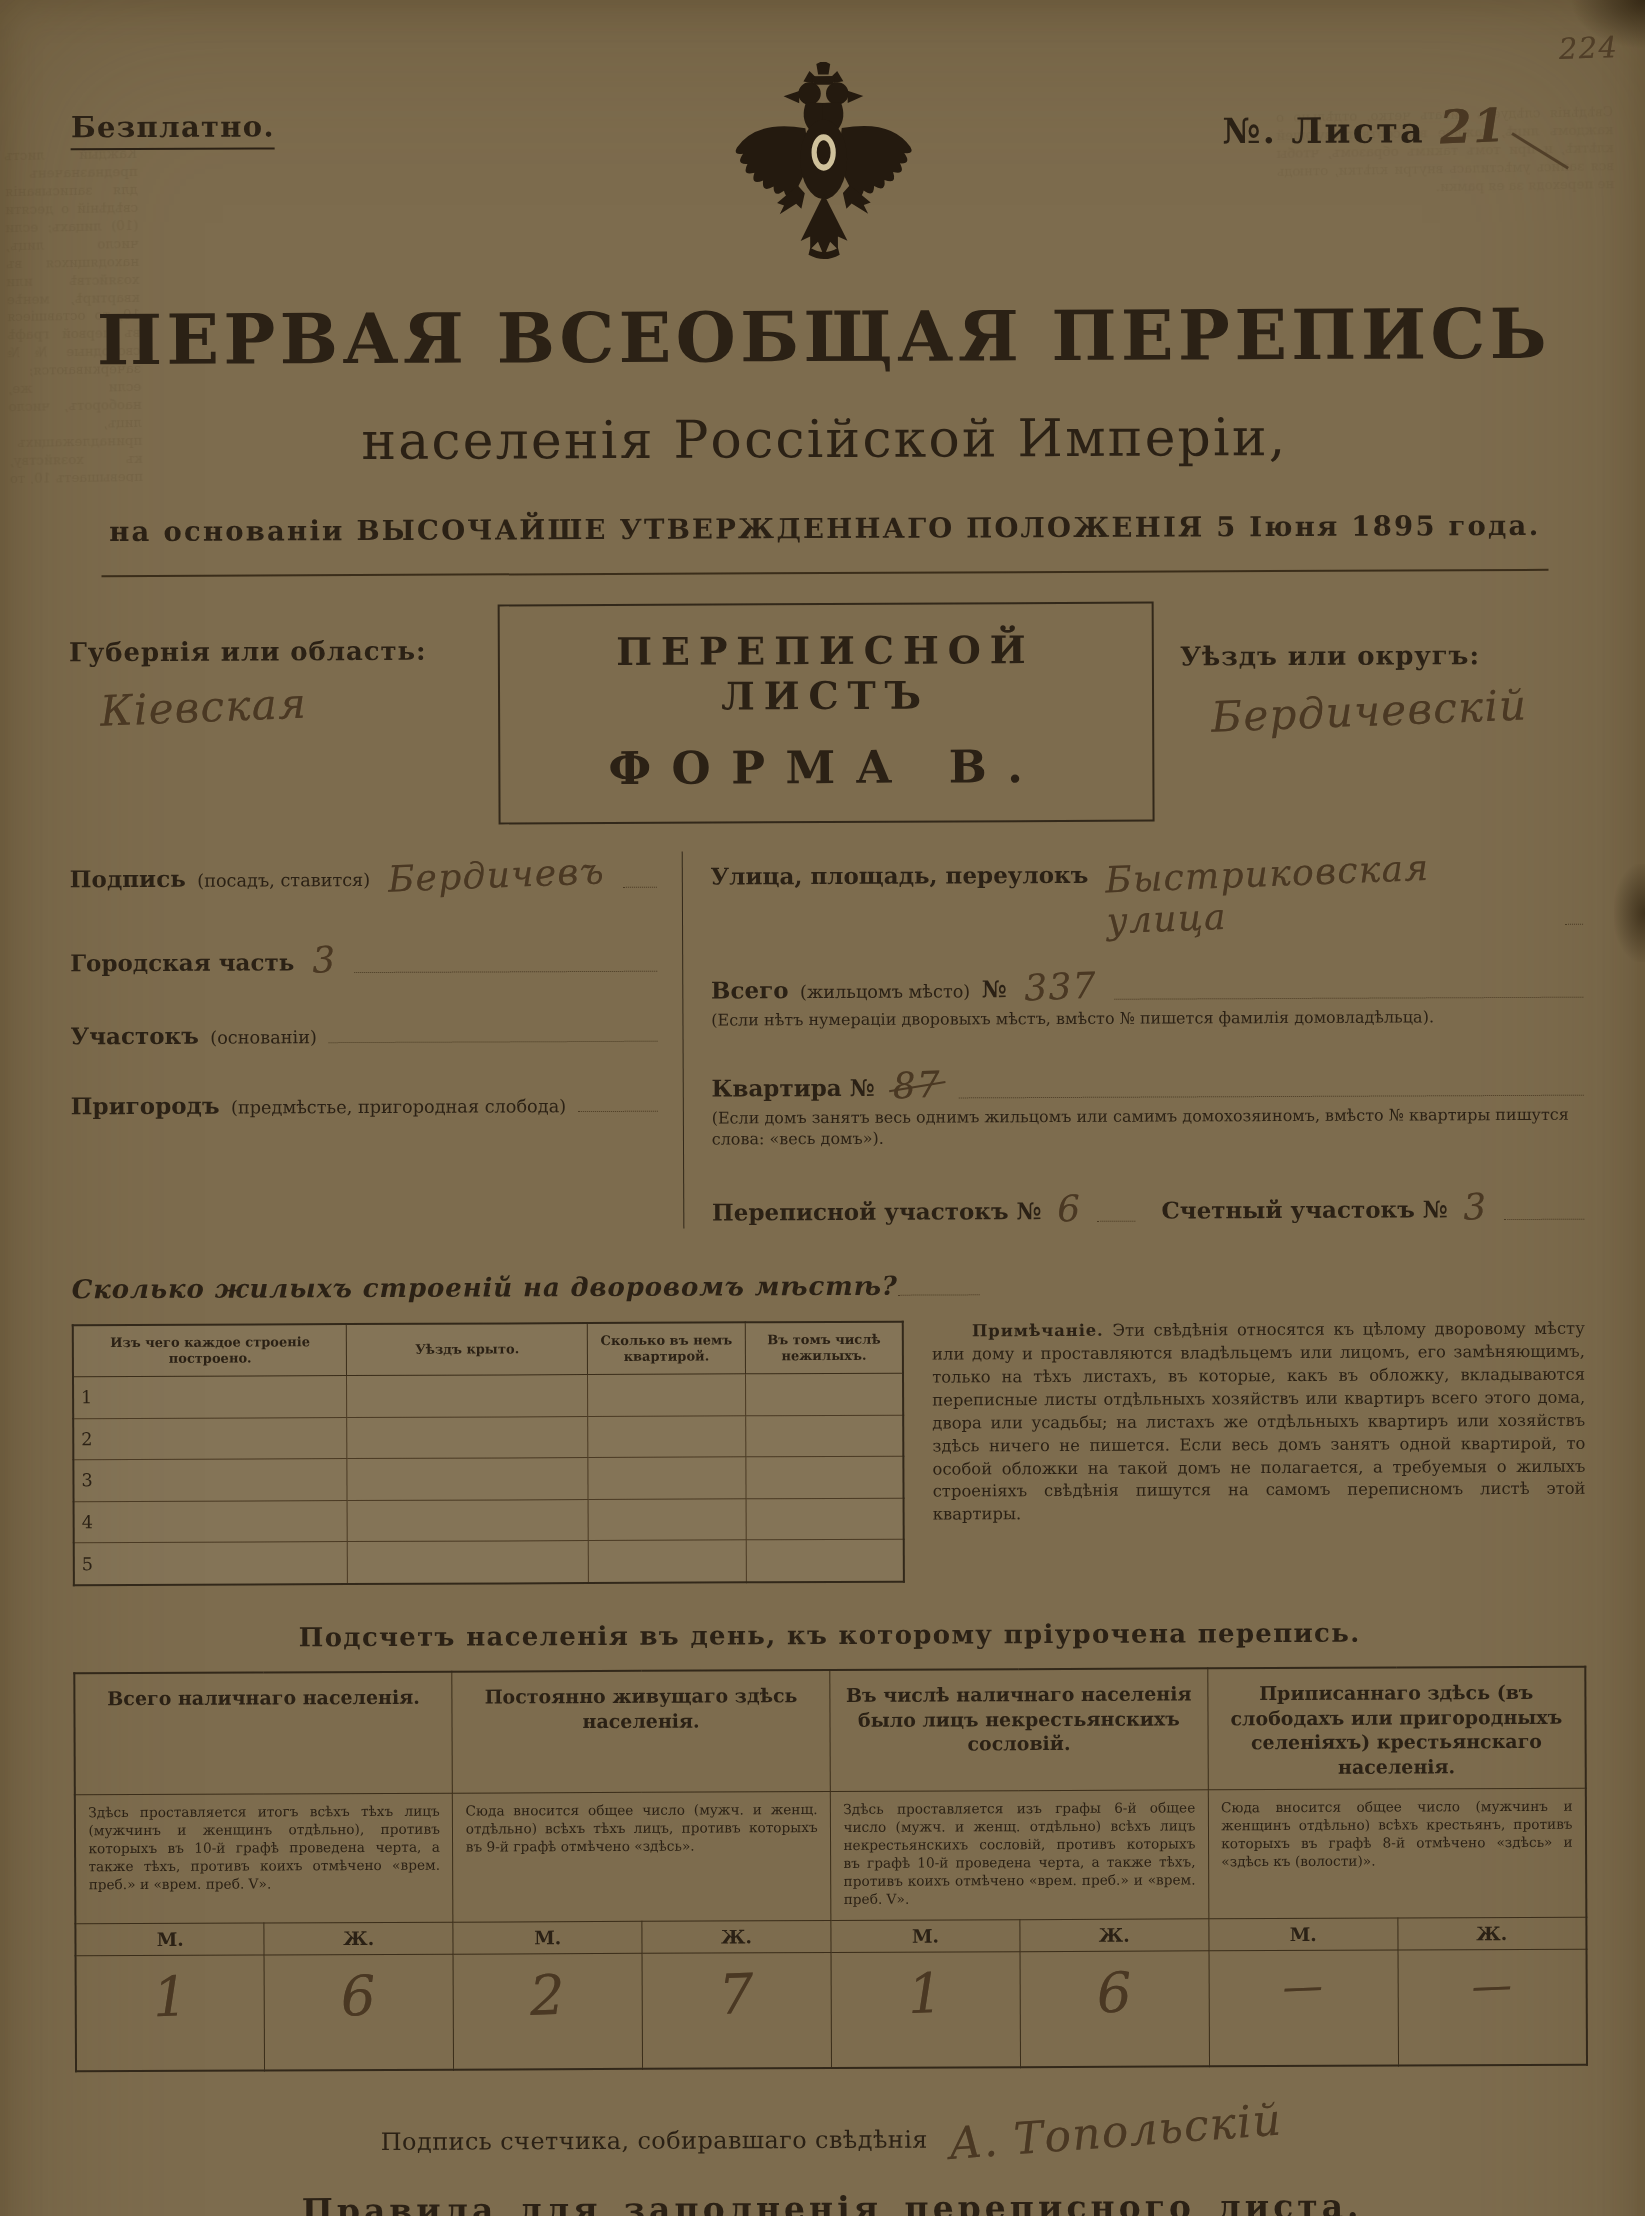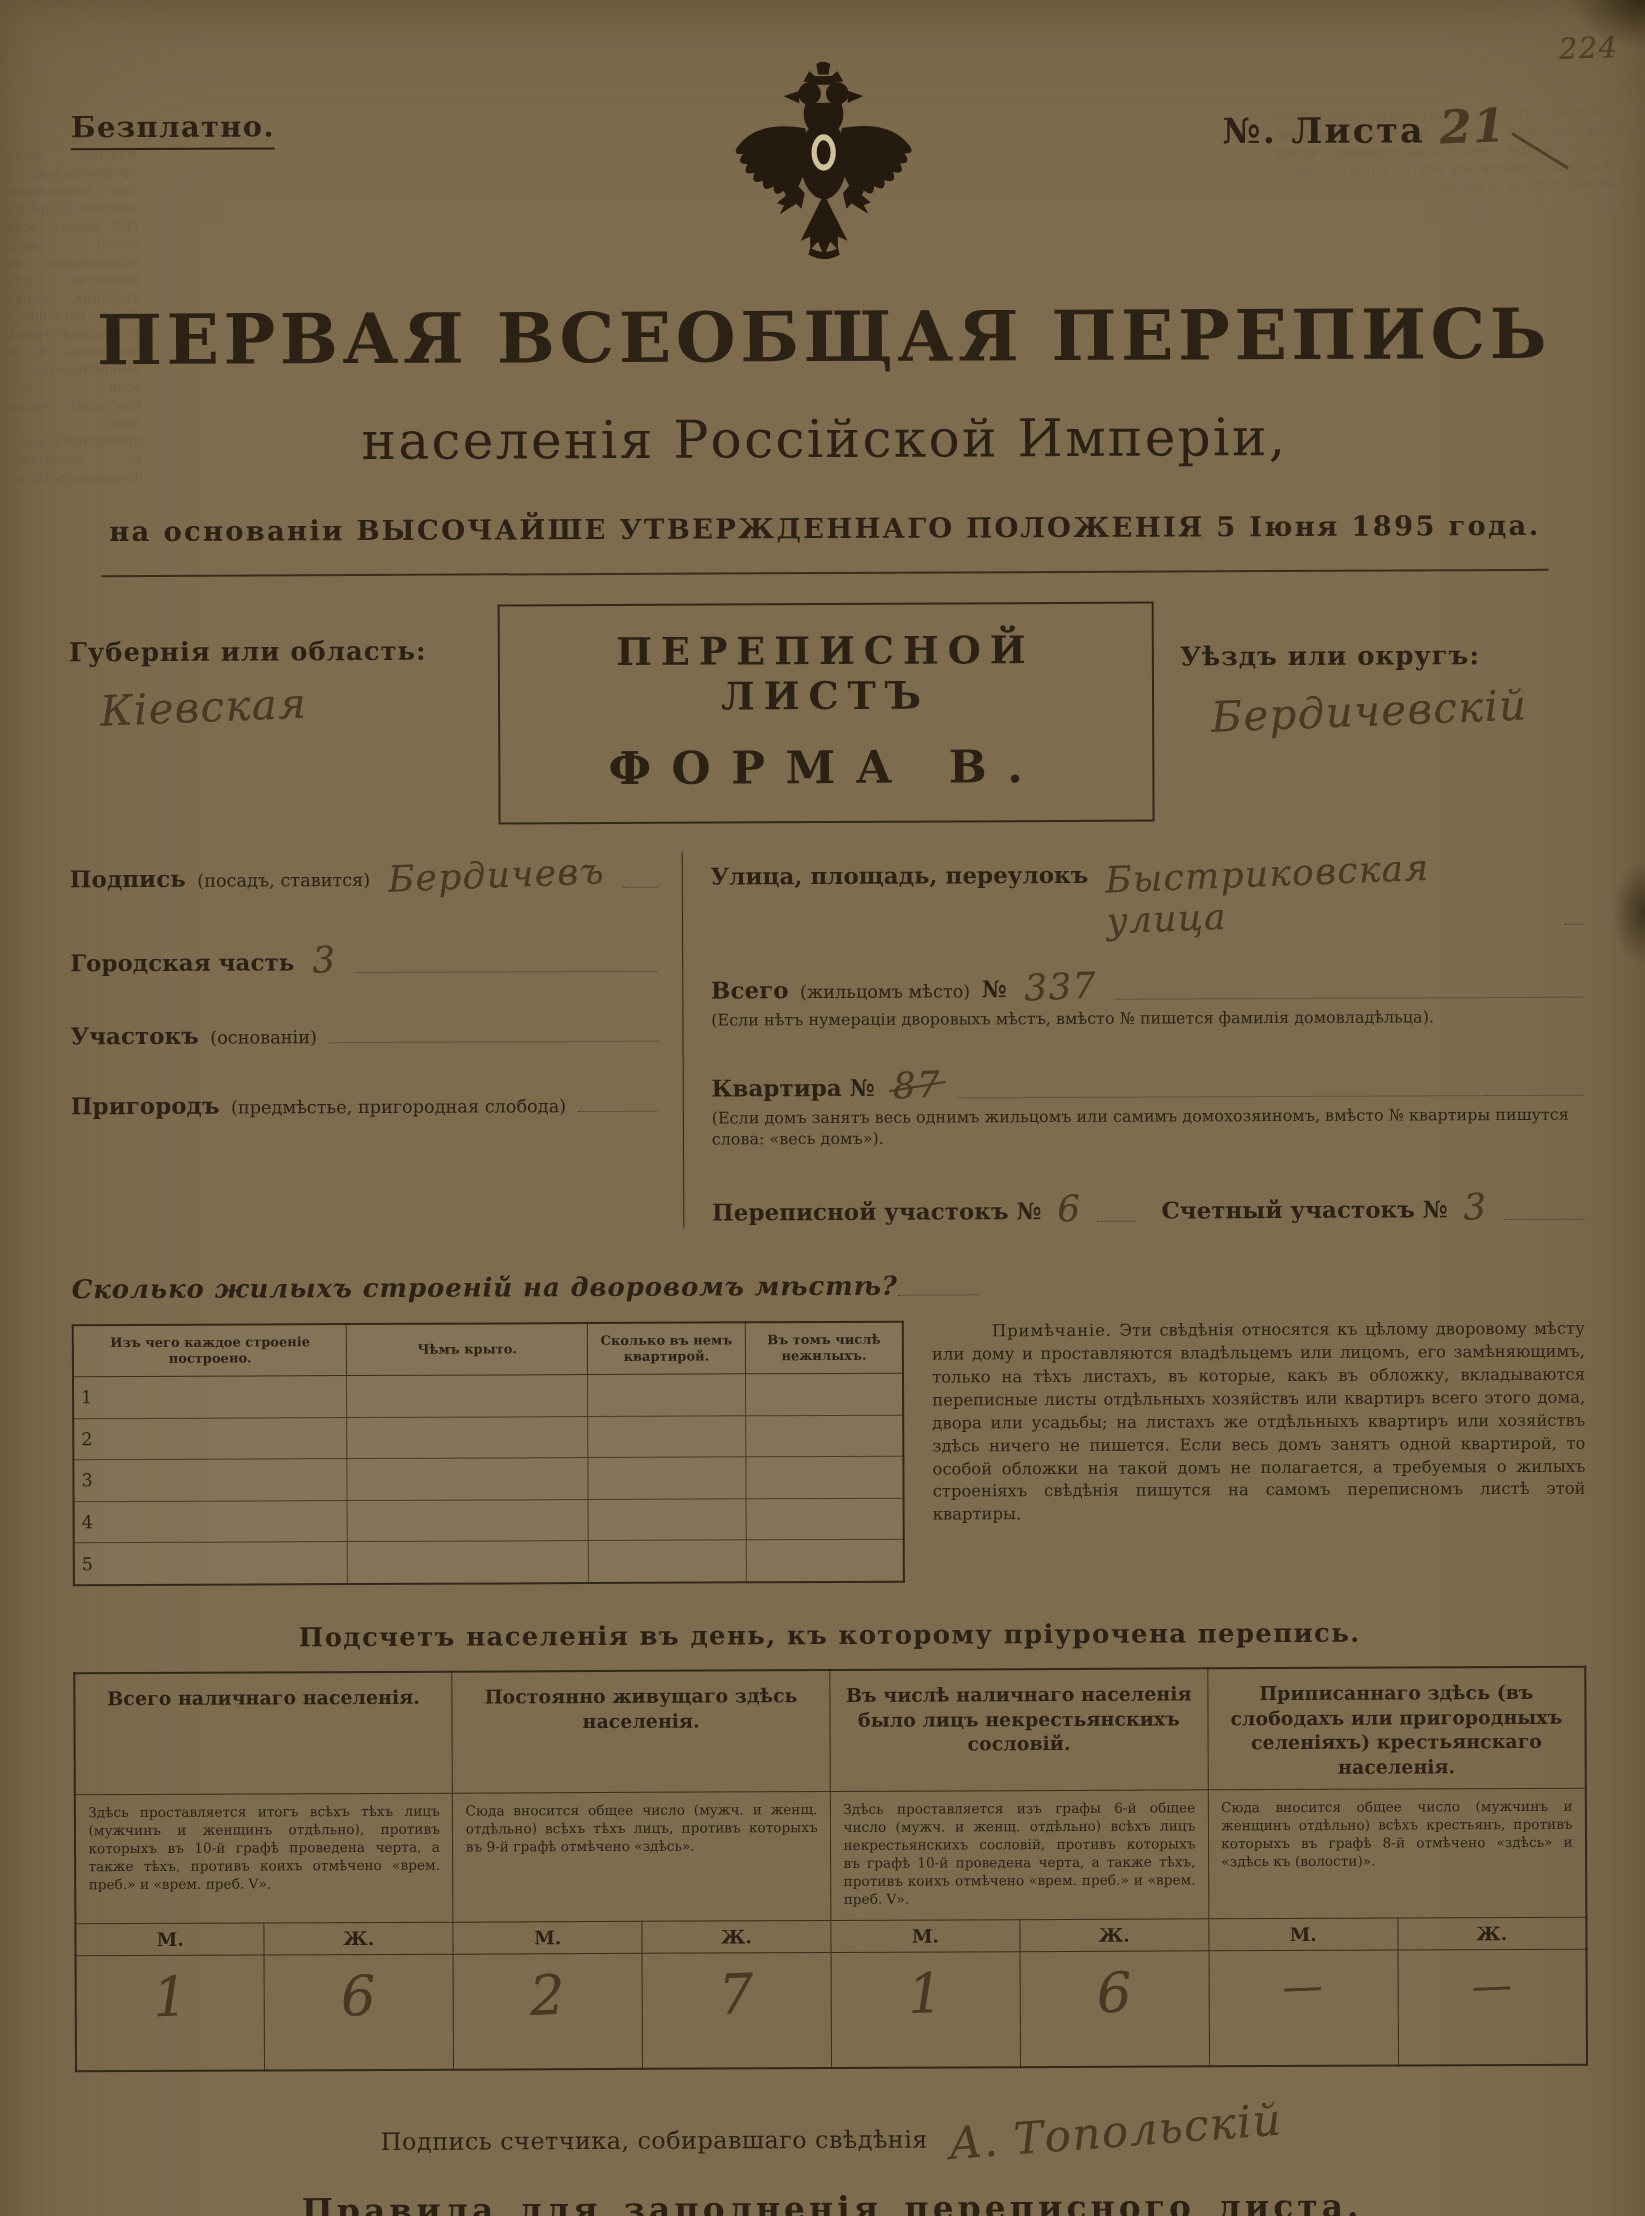--- a/index.html
+++ b/index.html
@@ -97,21 +97,21 @@
   .building{margin-top:43px;}
   .bq{display:flex;align-items:baseline;width:60%;}
   .bq-text{font-size:26px;font-weight:700;font-style:italic;letter-spacing:0.9px;white-space:nowrap;}
   .b-flex{display:flex;gap:28px;margin-top:19.5px;align-items:flex-start;}
   .b-table{width:55%;border-collapse:collapse;border:2.2px solid #32281a;background:rgba(255,250,230,.06);}
   .b-table th{border:1.8px solid #3a2d1a;font-size:13px;font-weight:700;padding:8.9px 5.3px;line-height:1.25;vertical-align:middle;}
   .b-table td{border:1.3px solid #4a3a24;height:37px;font-size:17.7px;padding:1.8px 7px;vertical-align:middle;}
   .b-table td.rownum{text-align:left;}
   .b-note{flex:1;font-size:16.4px;line-height:1.4;text-align:justify;}
   .b-note p{margin:0;text-indent:40px;}
-  .b-note b{font-weight:400;letter-spacing:0.9px;margin-left:20px;}
+  .b-note b{font-weight:700;letter-spacing:0.9px;}
 
   
   .count{margin-top:37px;}
   .count-title{text-align:center;font-size:26px;font-weight:700;letter-spacing:1.3px;margin:0;}
   .c-table{width:100%;border-collapse:collapse;margin-top:19.5px;border:2.7px solid #32281a;}
   .c-table th,.c-table td{border:1.8px solid #3a2d1a;}
   .c-head th{font-size:19px;font-weight:700;padding:11.5px 15px 8.9px;vertical-align:top;line-height:1.3;text-align:center;}
   .c-desc td{font-size:13.7px;padding:8px 12.4px 11.5px;text-align:justify;line-height:1.32;vertical-align:top;}
   .c-mf td{font-size:18.6px;font-weight:700;text-align:center;padding:5.3px 0;}
   .c-vals td{height:104px;text-align:center;vertical-align:top;padding-top:8.9px;}
@@ -270,21 +270,21 @@
         <table class="b-table">
           <colgroup>
               <col style="width:33%">
               <col style="width:29%">
               <col style="width:19%">
               <col style="width:19%">
             </colgroup>
           <thead>
             <tr>
               <th>Изъ чего каждое строеніе построено.</th>
-              <th>Чѣмъ крыто.</th>
+              <th>Уѣздъ крыто.</th>
               <th>Сколько въ немъ квартирой.</th>
               <th>Въ томъ числѣ нежилыхъ.</th>
             </tr>
           </thead>
           <tbody>
             <tr>
               <td class="rownum">1</td>
               <td></td>
                 <td></td>
                 <td></td>

